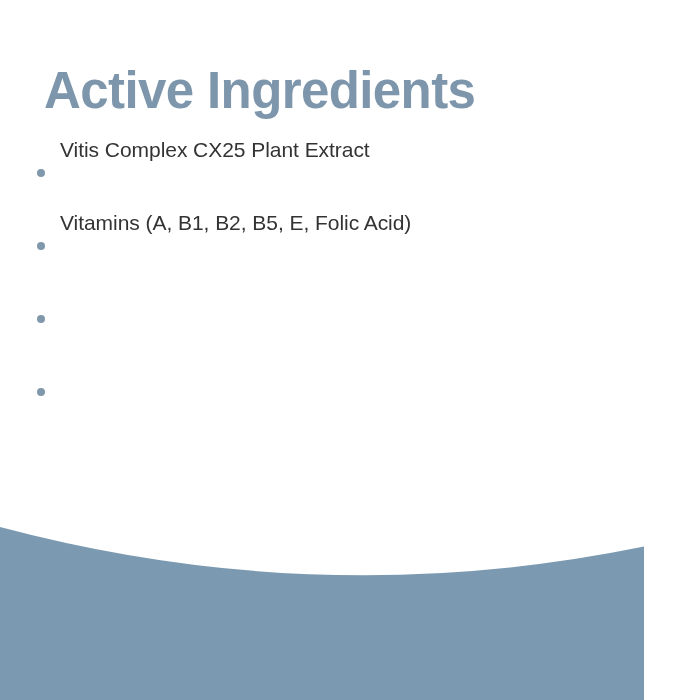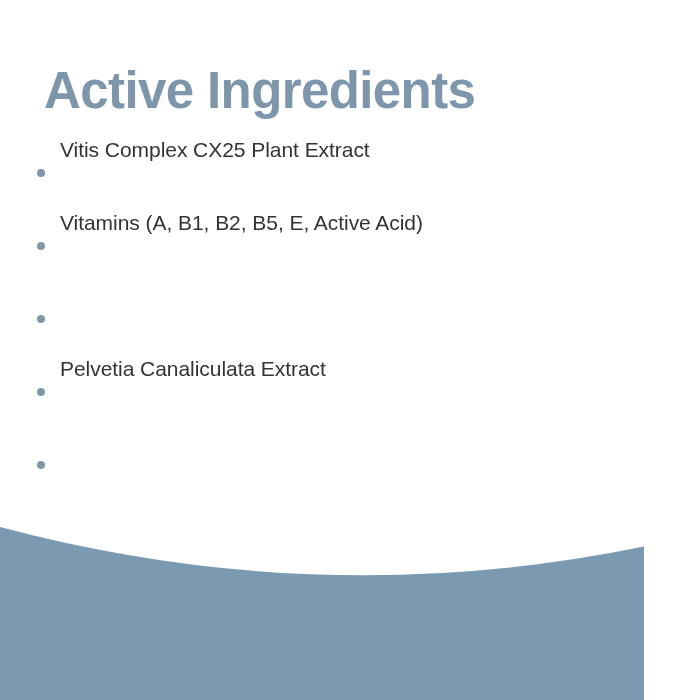--- a/index.html
+++ b/index.html
@@ -84,31 +84,27 @@
 
   <ul class="ingredient-list">
 
     <li class="ingredient-item">
       <span class="bullet-dot" style="background: rgb(128, 152, 171);"></span>
       <span class="ingredient-text" style="color: rgb(51, 51, 51);">Vitis Complex CX25 Plant Extract</span>
     </li>
 
     <li class="ingredient-item">
       <span class="bullet-dot" style="background: rgb(128, 152, 171);"></span>
-      <span class="ingredient-text" style="color: rgb(51, 51, 51);">Vitamins (A, B1, B2, B5, E, Active Acid)</span>
+      <span class="ingredient-text" style="color: rgb(51, 51, 51);">Vitamins (A, B1, B2, B5, E, Folic Acid)</span>
     </li>
 
     <li class="ingredient-item">
       <span class="bullet-dot" style="background: rgb(128, 152, 171);"></span>
     </li>
 
-    <li class="ingredient-item">
-      <span class="bullet-dot" style="background: rgb(128, 152, 171);"></span>
-      <span class="ingredient-text" style="color: rgb(51, 51, 51);">Pelvetia Canaliculata Extract</span>
-    </li>
 
     <li class="ingredient-item">
       <span class="bullet-dot" style="background: rgb(128, 152, 171);"></span>
     </li>
 
   </ul>
 
   <svg class="bottom-wave" viewBox="0 0 700 185" preserveAspectRatio="none">
     <path id="wave-path" d="M 0 12 Q 350 105 700 19 L 700 185 L 0 185 Z" fill="#7b9ab1"></path>
   </svg>

